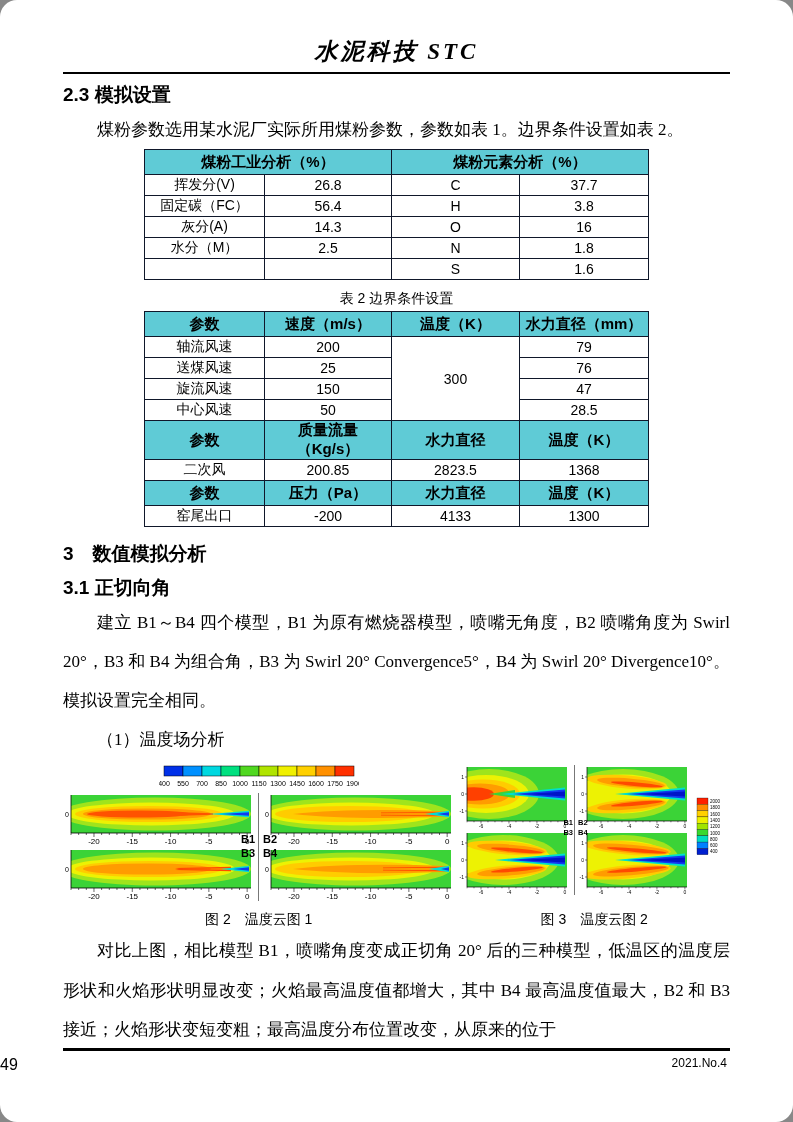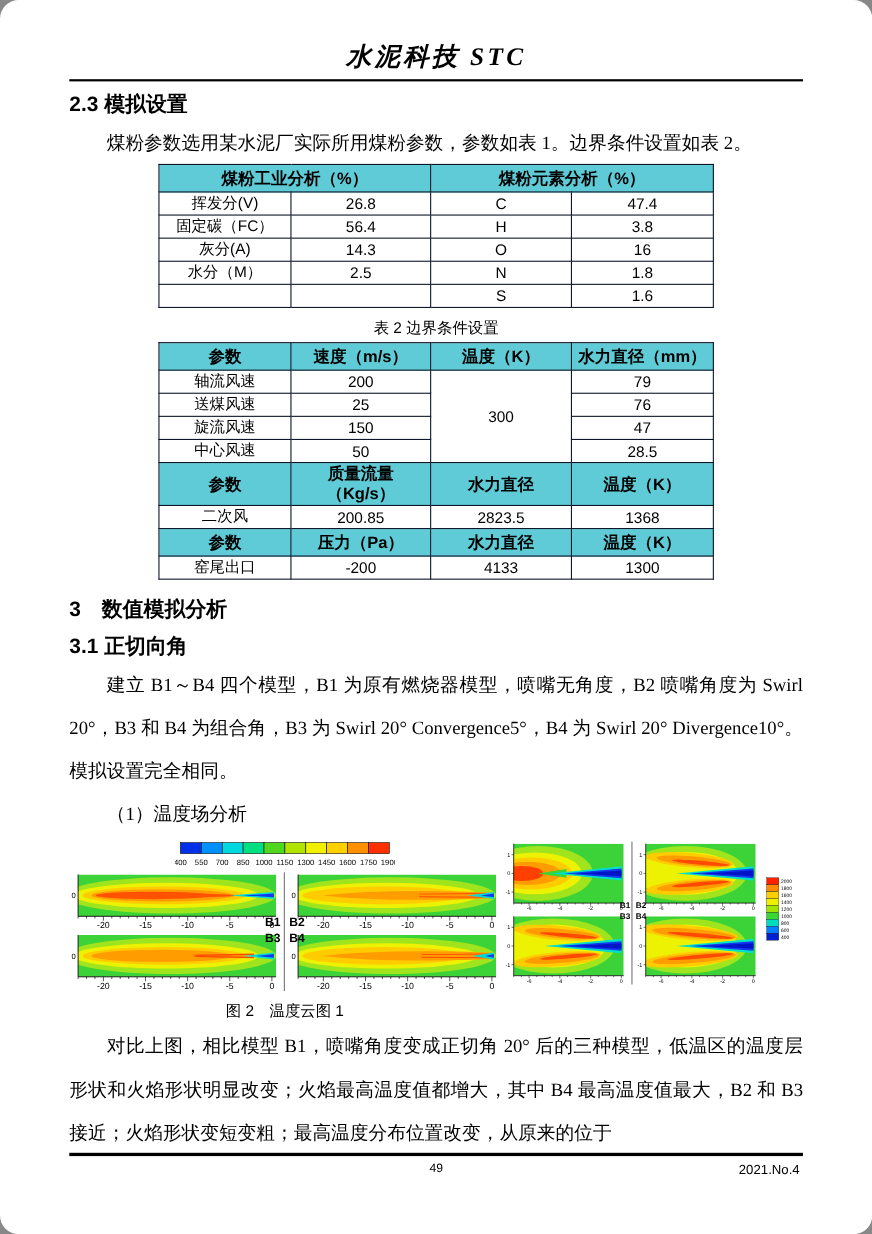--- a/index.html
+++ b/index.html
@@ -42,22 +42,22 @@
   .lbl3 { position:absolute; font:bold 7.5px "Liberation Sans","DejaVu Sans",sans-serif; width:18px; }
   .fig3 { position:relative; width:272px; }
   .grid3 { position:relative; display:grid; grid-template-columns:112px 112px; column-gap:8px; row-gap:2px; width:232px; }
   .cbar3 { position:absolute; left:237px; top:32px; }
   .fig-captions { display:flex; gap:4px; margin-top:2px;
     font-family:"Liberation Sans","DejaVu Sans",sans-serif; font-size:14px; }
   .fig-captions .c1 { width:392px; text-align:center; }
   .fig-captions .c2 { width:272px; text-align:center; }
   .footer-rule { position:absolute; left:63px; right:63px; top:1048px; border-top:3px solid #000; }
   .page-number {
-    position:absolute; left:0; right:0; top:1056px; text-align:center;
-    font-family:"Liberation Sans","DejaVu Sans",sans-serif; font-size:11px;
+    position:absolute; left:0; right:0; top:1056px; 
+    font-family:"Liberation Sans","DejaVu Sans",sans-serif; font-size:16px;
   }
   .issue-label {
     position:absolute; right:66px; top:1056px;
     font-family:"Liberation Sans","DejaVu Sans",sans-serif; font-size:12px;text-align:center;
   }
 </style>
 </head>
 <body>
 
 <div class="page">
@@ -77,21 +77,21 @@
       </colgroup>
     <tbody>
         <tr>
       <td colspan="2" class="th">煤粉工业分析（%）</td>
       <td colspan="2" class="th">煤粉元素分析（%）</td>
     </tr>
     <tr>
       <td>挥发分(V)</td>
       <td>26.8</td>
       <td>C</td>
-      <td>47.4</td>
+      <td>37.7</td>
     </tr>
     <tr>
       <td>固定碳（FC）</td>
       <td>56.4</td>
       <td>H</td>
       <td>3.8</td>
     </tr>
     <tr>
       <td>灰分(A)</td>
       <td>14.3</td>
@@ -647,20 +647,21 @@
           <text x="14" y="50.1" font-size="4.5" font-family="Liberation Sans, sans-serif">600</text>
           <rect x="1" y="51.4" width="11" height="6.3" fill="#0020D0" stroke="#000" stroke-width="0.3"></rect>
           <text x="14" y="56.4" font-size="4.5" font-family="Liberation Sans, sans-serif">400</text>
         </svg>
     </div>
 
   </div>
 
   <div class="fig-captions">
     <span class="c1">图 2　温度云图 1</span>
+    <span class="c2">图 3　温度云图 2</span>
   </div>
 
   <p class="para indent" style="margin-top:2px;">对比上图，相比模型 B1，喷嘴角度变成正切角 20° 后的三种模型，低温区的温度层形状和火焰形状明显改变；火焰最高温度值都增大，其中 B4 最高温度值最大，B2 和 B3 接近；火焰形状变短变粗；最高温度分布位置改变，从原来的位于</p>
 
   <div class="footer-rule"></div>
   <div class="page-number">49</div>
   <div class="issue-label">2021.No.4</div>
 
 </div>
 

